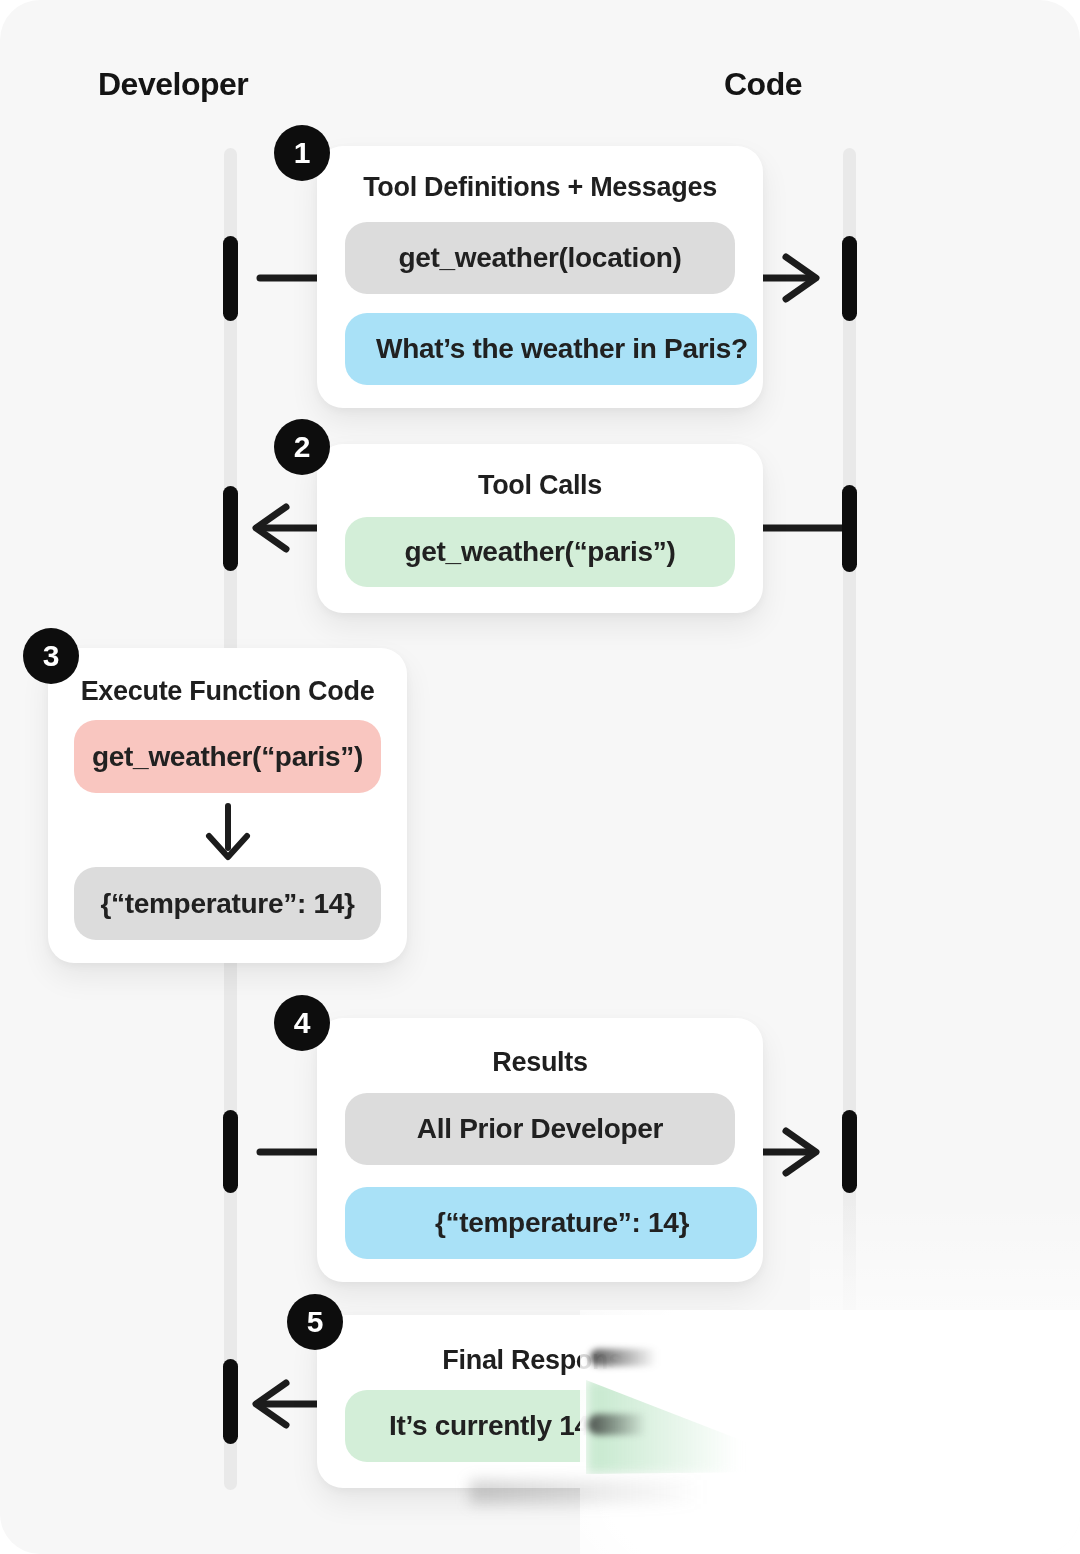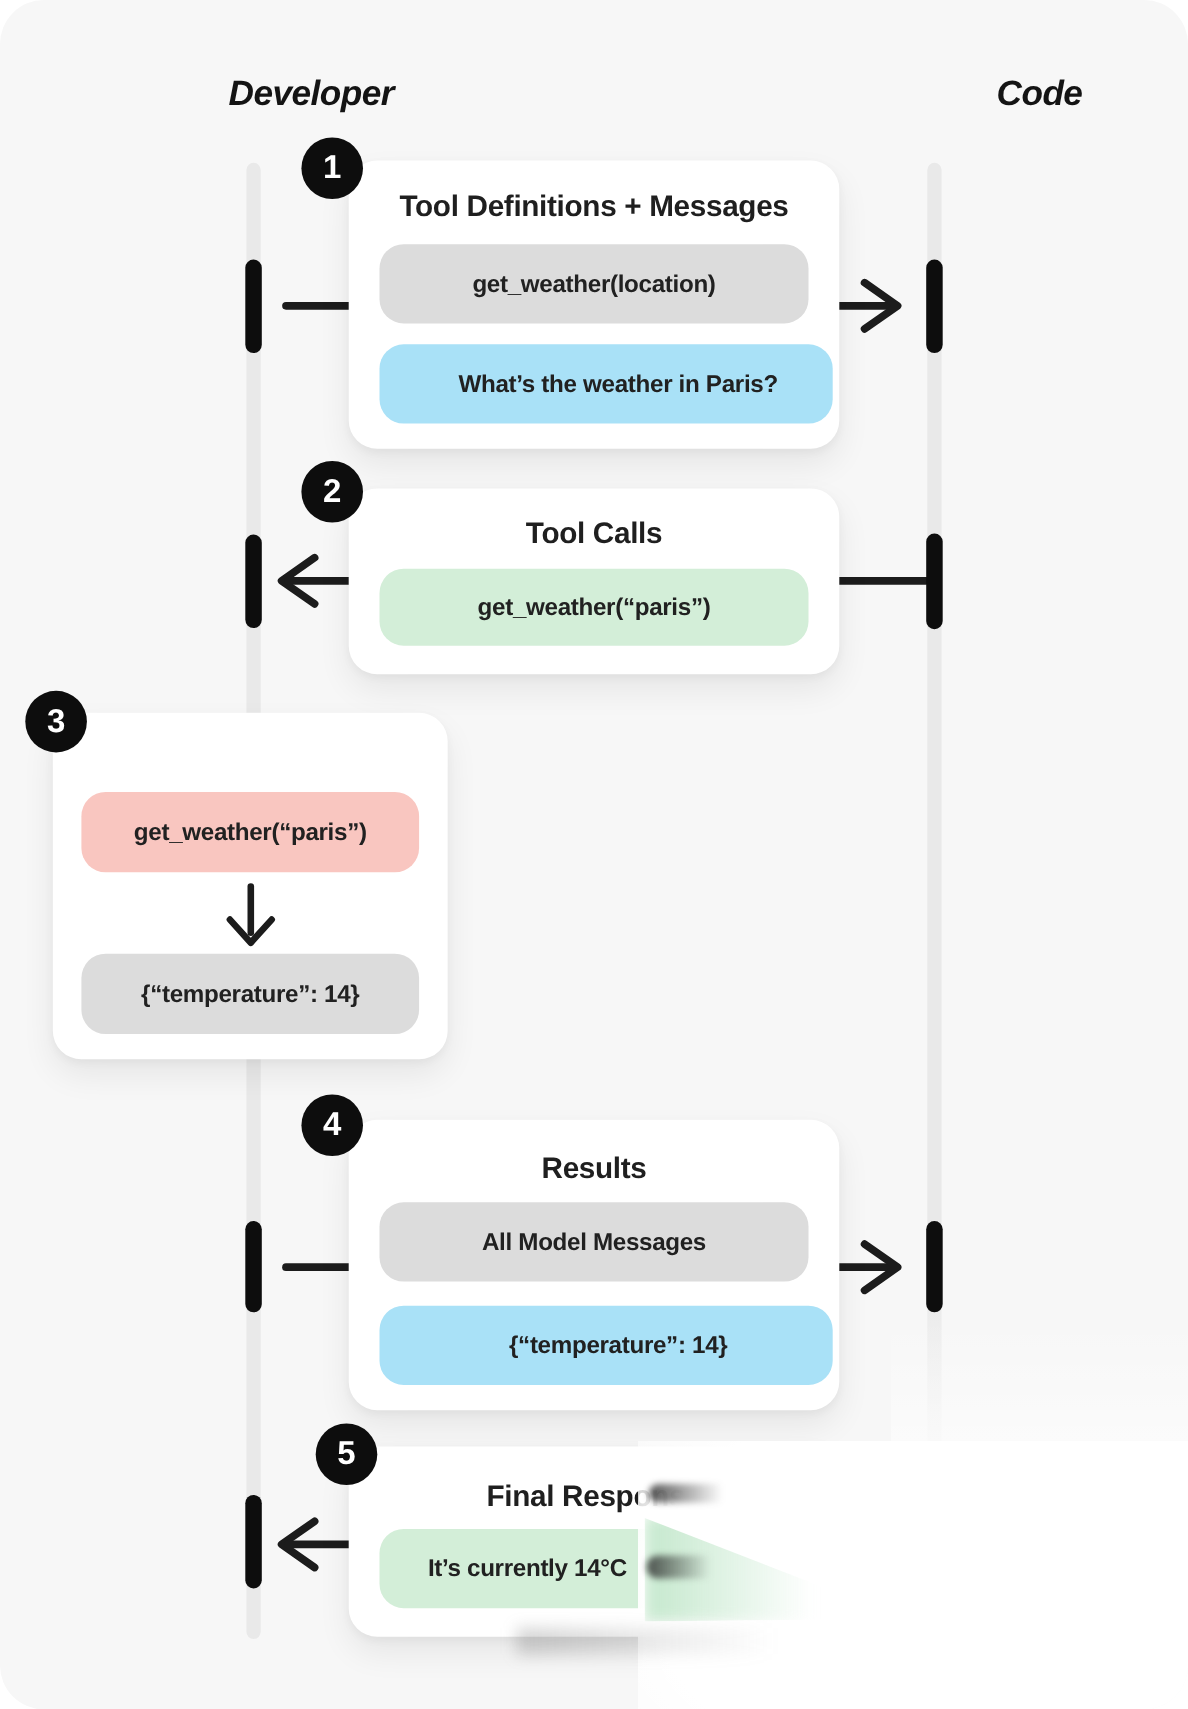--- a/index.html
+++ b/index.html
@@ -1,29 +1,29 @@
 <!DOCTYPE html>
 <html style="--background: #f7f7f7; --card: #ffffff; --pill-gray: #dcdcdc; --pill-blue: #a9e1f7; --pill-green: #d3eed8; --pill-pink: #f9c6c0; --lifeline: #e9e9e9; --activation-bar: #0d0d0d; --arrow: #1c1c1c; --badge-bg: #0d0d0d; --badge-text: #ffffff;"><head>
 <meta charset="utf-8">
 <style>
   html,body{margin:0;padding:0;background:#ffffff;font-family:"Liberation Sans","DejaVu Sans",sans-serif;}
   .canvas{position:relative;width:1080px;height:1554px;background:var(--background,#f7f7f7);
           border-radius:40px;overflow:hidden;margin:0 auto;}
-  .col-label{position:absolute;top:66px;width:260px;text-align:right;font-size:32px;font-weight:700;
-             color:#141414;letter-spacing:-0.5px;font-style:italic;}
+  .col-label{position:absolute;top:66px;width:260px;text-align:left;font-size:32px;font-weight:700;
+             color:#141414;letter-spacing:-0.5px;}
   .lifeline{position:absolute;width:13px;border-radius:7px;background:var(--lifeline,#e9e9e9);z-index:1;}
   .lifeline.fades{background:linear-gradient(to bottom,var(--lifeline,#e9e9e9) 82%,rgba(233,233,233,0));}
   .abar{position:absolute;width:15px;border-radius:8px;background:var(--activation-bar,#0d0d0d);z-index:4;}
   .arrow{position:absolute;z-index:2;}
   .card{position:absolute;background:var(--card,#ffffff);border-radius:26px;z-index:3;
         box-shadow:0 14px 30px rgba(0,0,0,.07),0 3px 8px rgba(0,0,0,.04);}
   .card-title{position:absolute;left:0;right:0;text-align:center;font-size:27px;font-weight:700;
               color:#1f1f1f;letter-spacing:-0.3px;}
   .pill{position:absolute;height:72px;line-height:72px;border-radius:22px;text-align:center;
-        font-size:22px;font-weight:700;color:#212121;letter-spacing:-0.3px;white-space:nowrap;overflow:hidden;}
+        font-size:28px;font-weight:700;color:#212121;letter-spacing:-0.3px;white-space:nowrap;overflow:hidden;}
   .pill.gray{background:var(--pill-gray,#dcdcdc);}
   .pill.blue{background:var(--pill-blue,#a9e1f7);padding-left:22px;}
   .pill.green{background:var(--pill-green,#d3eed8);}
   .pill.pink{background:var(--pill-pink,#f9c6c0);}
   .badge{position:absolute;width:56px;height:56px;border-radius:50%;background:var(--badge-bg,#0d0d0d);
          color:var(--badge-text,#ffffff);font-size:30px;font-weight:800;text-align:center;line-height:56px;z-index:5;}
   
   .fog1{position:absolute;left:580px;top:1310px;width:500px;height:244px;z-index:6;pointer-events:none;
         background:radial-gradient(135% 160% at 72% 55%, #ffffff 52%, rgba(255,255,255,0) 82%);}
   .fog2{position:absolute;left:810px;top:1200px;width:270px;height:354px;z-index:6;pointer-events:none;
@@ -78,31 +78,32 @@
     <div class="pill gray" style="left:28px;width:390px;top:76px;">get_weather(location)</div>
     <div class="pill blue" style="left:28px;width:390px;top:167px;">What’s the weather in Paris?</div>
   </div>
 
   <div class="card" style="left:317px;top:444px;width:446px;height:169px;">
     <div class="card-title" style="top:26px;">Tool Calls</div>
     <div class="pill green" style="left:28px;width:390px;top:73px;height:70px;line-height:70px;">get_weather(“paris”)</div>
   </div>
 
   <div class="card" style="left:48px;top:648px;width:359px;height:315px;">
+    <div class="card-title" style="top:28px;">Execute Function Code</div>
     <div class="pill pink" style="left:26px;width:307px;top:72px;height:73px;line-height:73px;">get_weather(“paris”)</div>
     <svg style="position:absolute;left:152px;top:154px;" width="56" height="62" viewBox="0 0 56 62">
       <line x1="28" y1="4" x2="28" y2="46" stroke="#1c1c1c" stroke-width="6" stroke-linecap="round"></line>
       <polyline points="9,34 28,55 47,34" fill="none" stroke="#1c1c1c" stroke-width="6" stroke-linecap="round" stroke-linejoin="round"></polyline>
     </svg>
     <div class="pill gray" style="left:26px;width:307px;top:219px;height:73px;line-height:73px;">{“temperature”: 14}</div>
   </div>
 
   <div class="card" style="left:317px;top:1018px;width:446px;height:264px;">
     <div class="card-title" style="top:29px;">Results</div>
-    <div class="pill gray" style="left:28px;width:390px;top:75px;">All Model Messages</div>
+    <div class="pill gray" style="left:28px;width:390px;top:75px;">All Prior Developer</div>
     <div class="pill blue" style="left:28px;width:390px;top:169px;">{“temperature”: 14}</div>
   </div>
 
   <div class="card" style="left:317px;top:1315px;width:446px;height:173px;">
     <div class="card-title" style="top:30px;">Final Response</div>
     <div class="pill green" style="left:28px;width:390px;top:75px;text-align:left;padding-left:44px;width:346px;">It’s currently 14°C</div>
   </div>
 
   <div class="badge" style="left:274px;top:125px;">1</div>
   <div class="badge" style="left:274px;top:419px;">2</div>

